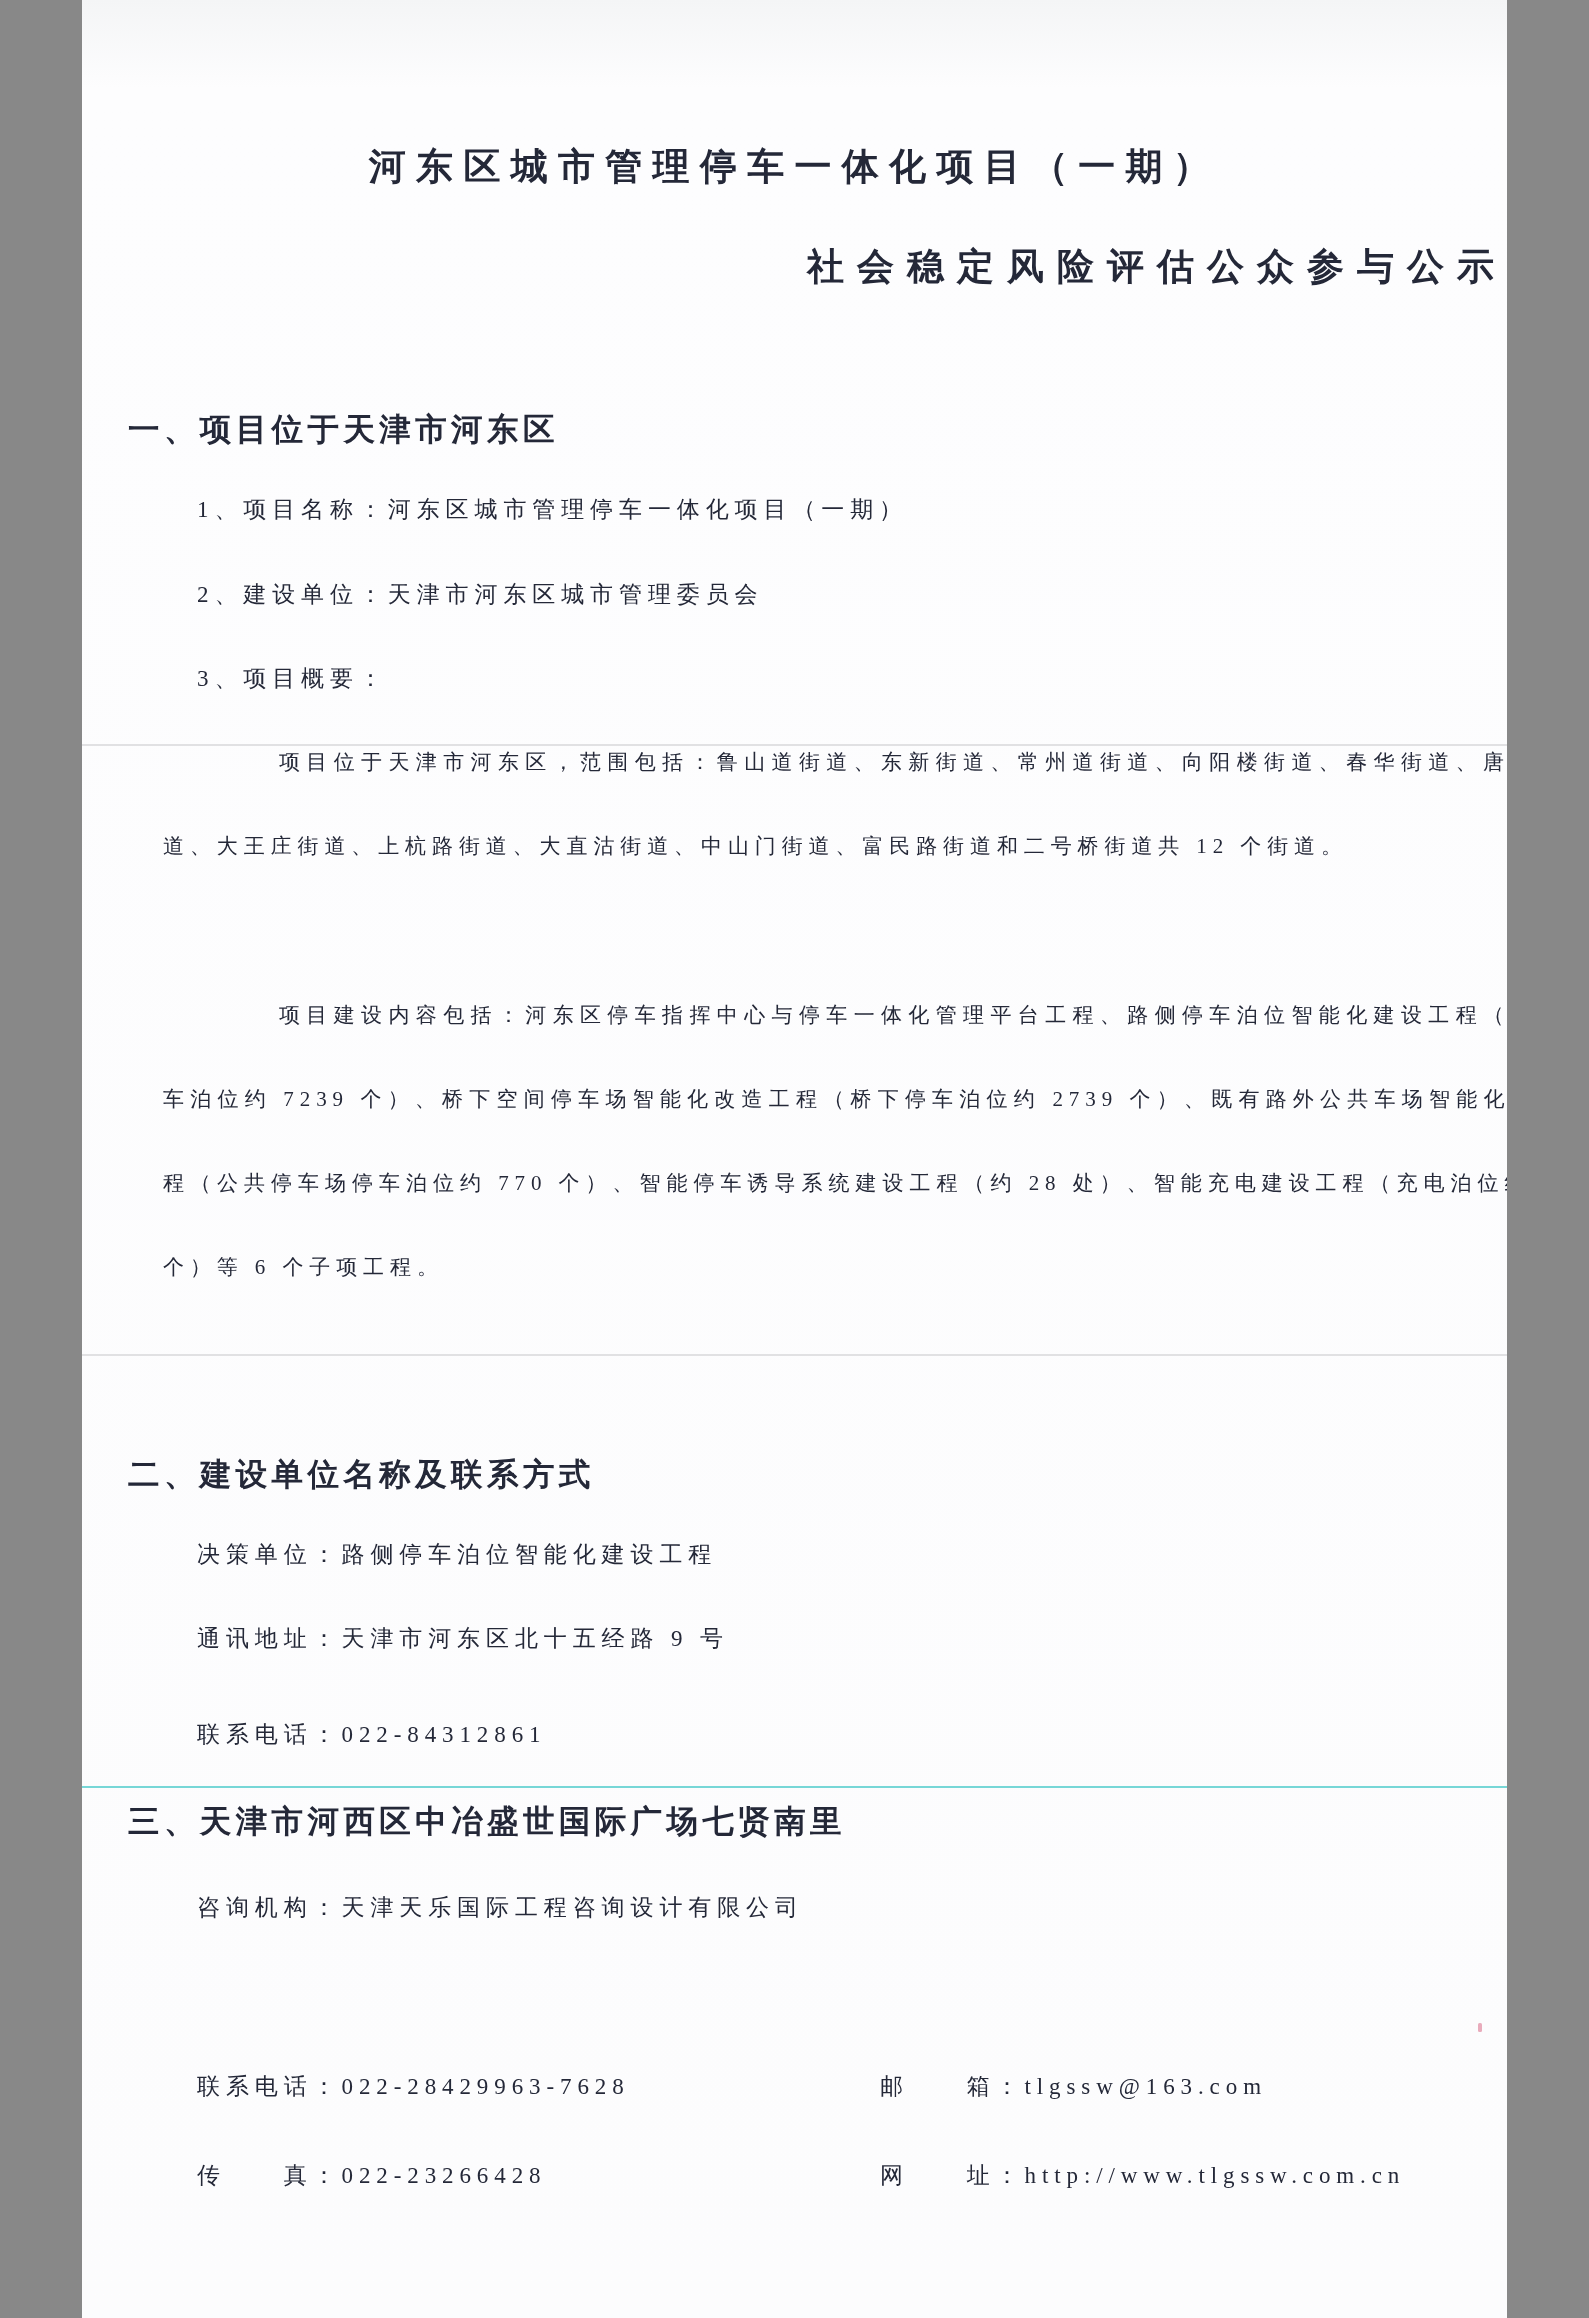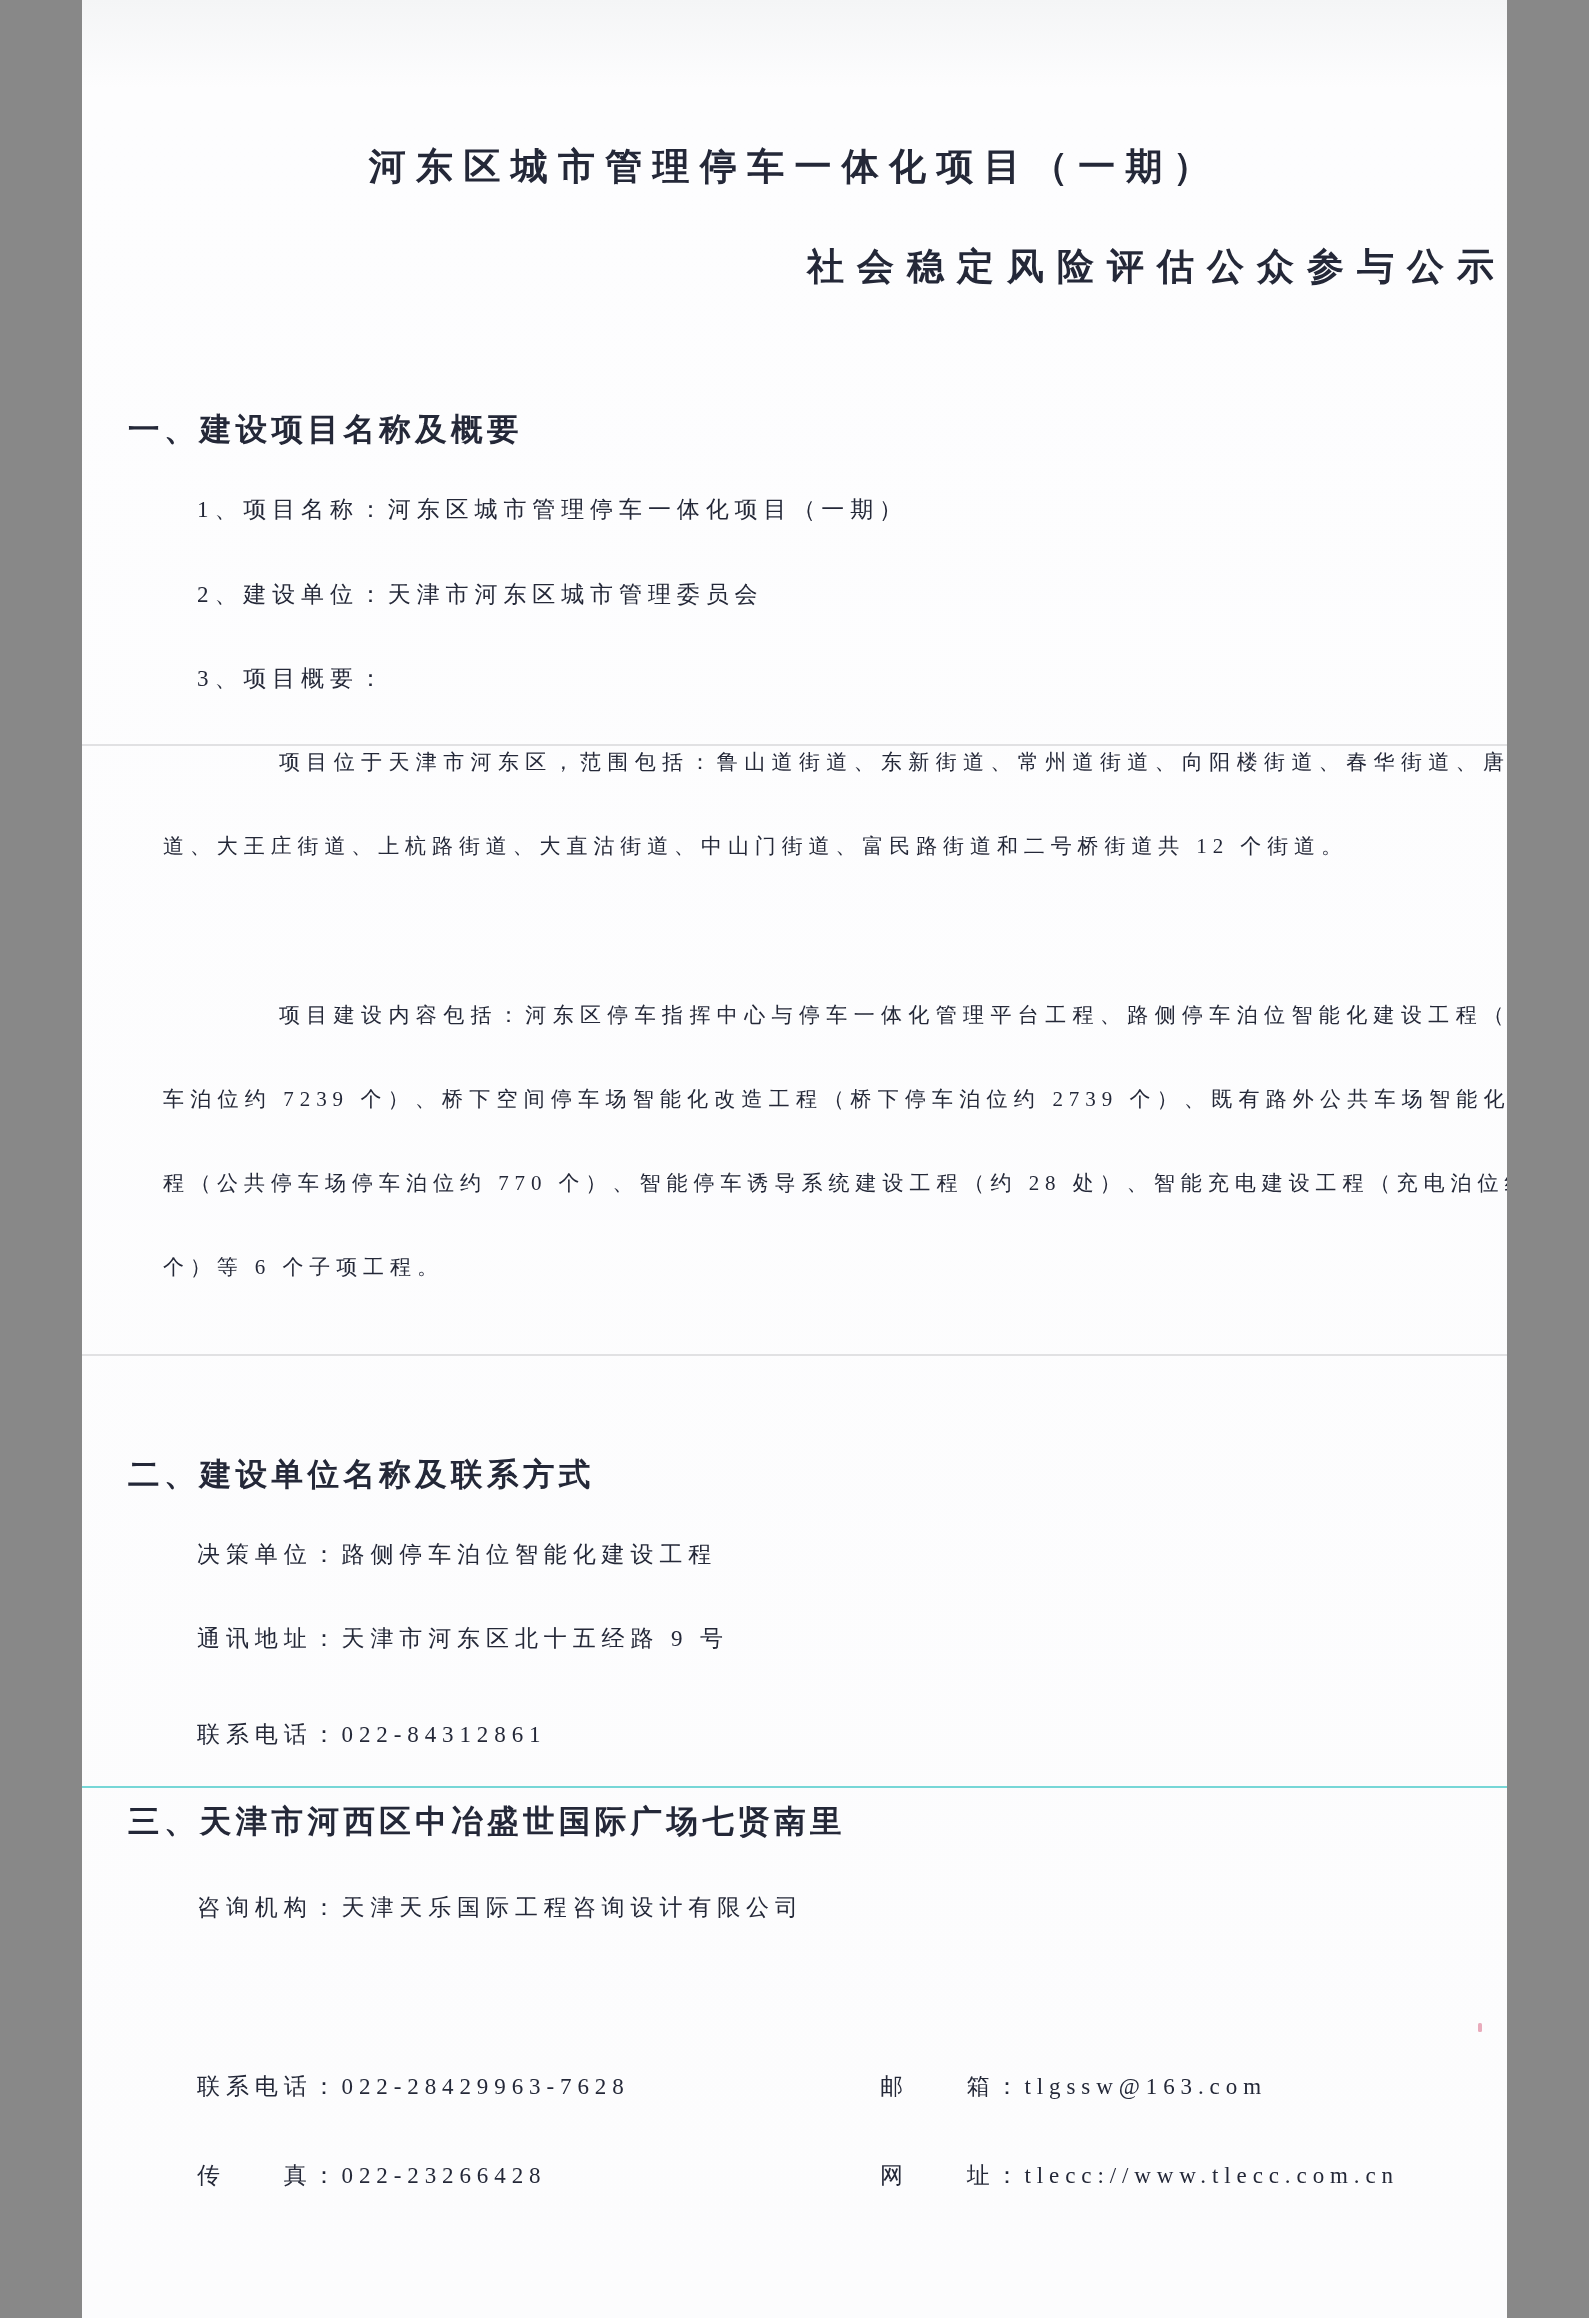--- a/index.html
+++ b/index.html
@@ -78,21 +78,21 @@
   }
 </style>
 </head>
 <body>
 
 <div class="page">
 
   <div class="title" style="top:148px">河东区城市管理停车一体化项目（一期）</div>
   <div class="title t2" style="top:248px">社会稳定风险评估公众参与公示</div>
 
-  <div class="heading" style="top:414px">一、建设项目名称及概要</div>
+  <div class="heading" style="top:414px">一、项目位于天津市河东区</div>
   <div class="line item" style="top:498px">1、项目名称：河东区城市管理停车一体化项目（一期）</div>
   <div class="line item" style="top:583px">2、建设单位：天津市河东区城市管理委员会</div>
   <div class="line item" style="top:667px">3、项目概要：</div>
 
   <div class="hairline" style="top:744px"></div>
 
   <div class="para" style="top:720px">项目位于天津市河东区，范围包括：鲁山道街道、东新街道、常州道街道、向阳楼街道、春华街道、唐家口街道、大王庄街道、上杭路街道、大直沽街道、中山门街道、富民路街道和二号桥街道共 12 个街道。</div>
 
   <div class="hairline" style="top:1354px"></div>
 
@@ -105,21 +105,21 @@
 
   <div class="divider" style="top:1786px"></div>
 
   <div class="heading" style="top:1806px">三、天津市河西区中冶盛世国际广场七贤南里</div>
   <div class="line item" style="top:1896px">咨询机构：天津天乐国际工程咨询设计有限公司</div>
 
   <div class="line item" style="top:2075px">联系电话：022-28429963-7628</div>
   <div class="line contact-right" style="top:2075px">邮　　箱：tlgssw@163.com</div>
 
   <div class="line item" style="top:2164px">传　　真：022-23266428</div>
-  <div class="line contact-right" style="top:2164px">网　　址：tlecc://www.tlecc.com.cn</div>
+  <div class="line contact-right" style="top:2164px">网　　址：http://www.tlgssw.com.cn</div>
 
   <div class="speck" style="top:1978px;left:1495px;width:4.4px;height:11.7px"></div>
   <div class="speck" style="top:2023px;left:1396px;width:3.7px;height:8.8px"></div>
   <div class="speck" style="top:2094px;left:1460px;width:5.9px;height:4.4px"></div>
   <div class="speck" style="top:2176px;left:1578px;width:4.4px;height:7.3px"></div>
 
 </div>
 
 
 </body></html>

